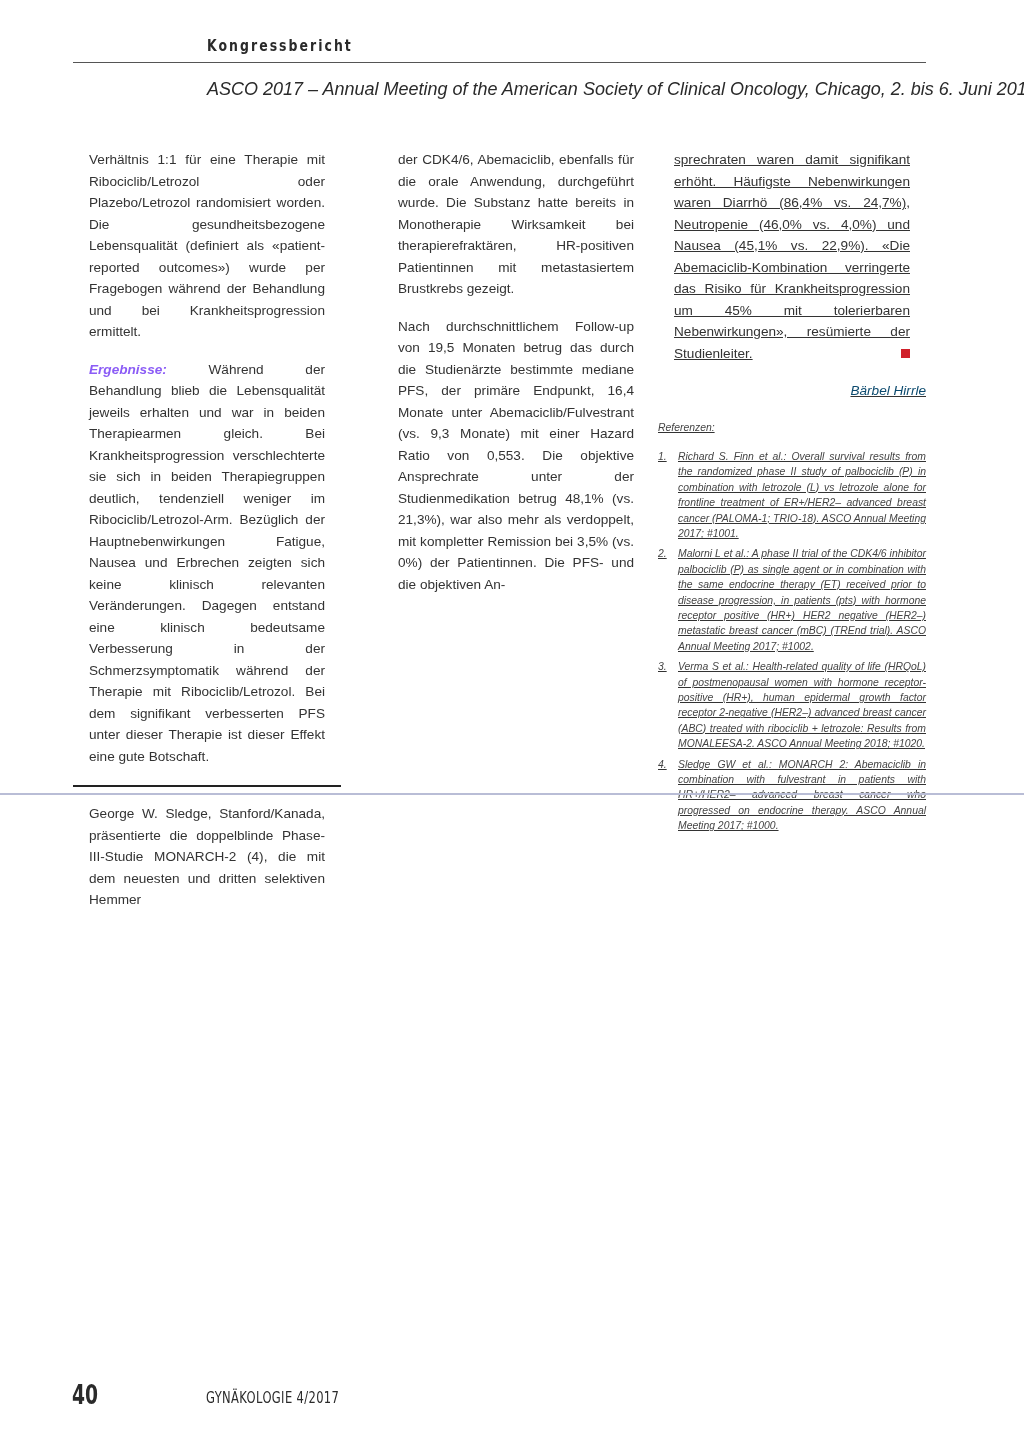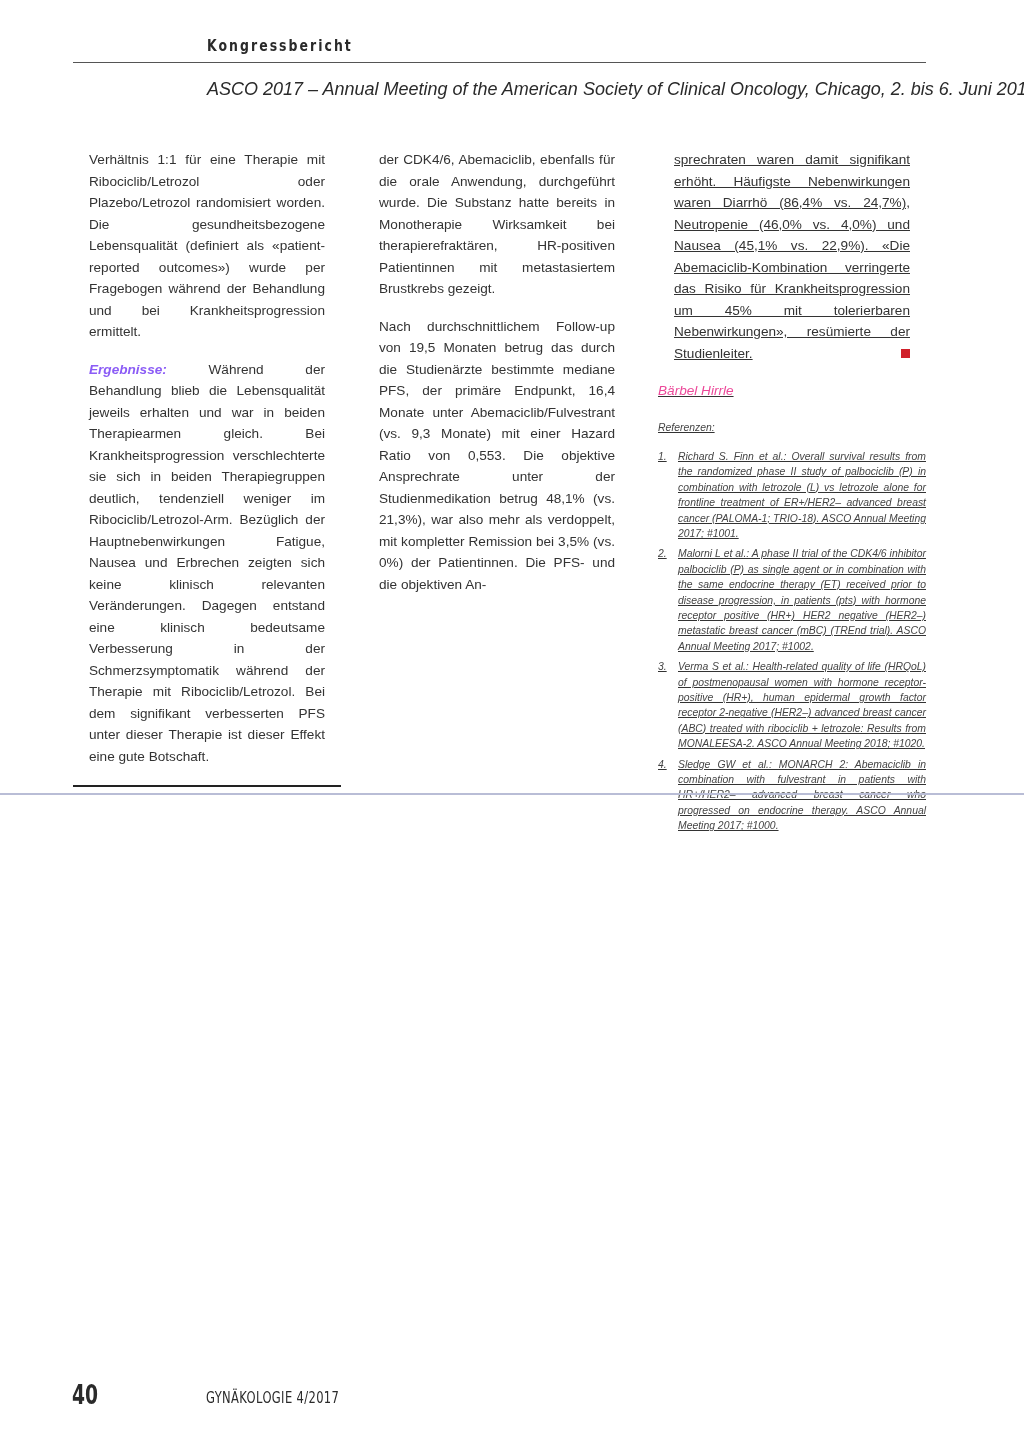--- a/index.html
+++ b/index.html
@@ -3,47 +3,48 @@
 <meta charset="utf-8">
 <style>
   html, body { margin: 0; padding: 0; background: #ffffff; }
   body { width: 1024px; height: 1448px; position: relative; overflow: hidden; font-family: "Liberation Sans", sans-serif; color: #2b2b2b; }
   .header-title { position: absolute; left: 207px; top: 36px; font-family: "DejaVu Sans", sans-serif; font-weight: bold; font-size: 16px; letter-spacing: 2.6px; color: #2a2a2a; transform: scaleX(0.78); transform-origin: left top; }
   .header-rule { position: absolute; left: 73px; top: 62px; width: 853px; height: 1px; background: #555; }
   .header-sub { position: absolute; left: 207px; top: 79px; font-size: 18px; font-style: italic; color: #2a2a2a; white-space: nowrap; }
   .col { position: absolute; top: 133px; font-size: 13.6px; line-height: 21.5px; text-align: justify; color: #333; }
   .col p { margin: 16px; }
   .c1 { left: 73px; width: 268px; }
-  .c2 { left: 363px; width: 268px; }
+  .c2 { left: 382px; width: 268px; }
   .c3 { left: 658px; width: 268px; text-decoration: underline; }
   .bold-lead { font-weight: bold; font-style: italic; color: #8b5cf6; }
   .section-rule { height: 2px; background: #222; margin: 18px 0 6px 0; }
   .section-heading { font-weight: bold; font-style: italic; font-size: 17px; line-height: 20px; padding-left: 26px; color: #222; text-align: left; margin-bottom: 2px; }
   .end-mark { display: inline-block; width: 9px; height: 9px; background: #d0202a; float: right; margin-top: 6px; }
-  .author { font-style: italic; color: #ec4899; }
+  .author { text-align: right; font-style: italic; color: #0c4a6e; }
   .refs { margin-top: 18px; font-size: 10.4px; line-height: 15.4px; font-style: italic; color: #444; }
   .refs-title { margin-bottom: 14px; }
   .ref { display: flex; margin-bottom: 5px; }
   .ref-num { width: 20px; flex: none; }
   .ref-text { flex: 1; text-align: justify; }
   .page-rule { position: absolute; left: 0; top: 793px; width: 1024px; height: 2px; background: #b9bdd6; }
   .page-num { position: absolute; left: 72px; top: 1380px; font-family: "DejaVu Sans", sans-serif; font-weight: bold; font-size: 26px; color: #2a2a2a; transform: scaleX(0.72); transform-origin: left top; }
   .journal { position: absolute; left: 206px; top: 1388px; font-family: "DejaVu Sans", sans-serif; font-size: 16px; color: #2a2a2a; letter-spacing: 0.5px; transform: scaleX(0.72); transform-origin: left top; white-space: nowrap; }
 </style>
 </head>
 <body>
 
 <div class="header-title">Kongressbericht</div>
 <div class="header-rule"></div>
 <div class="header-sub">ASCO 2017 – Annual Meeting of the American Society of Clinical Oncology, Chicago, 2. bis 6. Juni 2017</div>
 
 <div class="col c1">
   <p>Verhältnis 1:1 für eine Therapie mit Ribociclib/Letrozol oder Plazebo/Letrozol randomisiert worden. Die gesundheitsbezogene Lebensqualität (definiert als «patient-reported outcomes») wurde per Fragebogen während der Behandlung und bei Krankheitsprogression ermittelt.</p>
   <p><span class="bold-lead">Ergebnisse:</span><span> Während der Behandlung blieb die Lebensqualität jeweils erhalten und war in beiden Therapiearmen gleich. Bei Krankheitsprogression verschlechterte sie sich in beiden Therapiegruppen deutlich, tendenziell weniger im Ribociclib/Letrozol-Arm. Bezüglich der Hauptnebenwirkungen Fatigue, Nausea und Erbrechen zeigten sich keine klinisch relevanten Veränderungen. Dagegen entstand eine klinisch bedeutsame Verbesserung in der Schmerzsymptomatik während der Therapie mit Ribociclib/Letrozol. Bei dem signifikant verbesserten PFS unter dieser Therapie ist dieser Effekt eine gute Botschaft.</span></p>
   <div class="section-rule"></div>
+  <p>George W. Sledge, Stanford/Kanada, präsentierte die doppelblinde Phase-III-Studie MONARCH-2 (4), die mit dem neuesten und dritten selektiven Hemmer</p>
 </div>
 
 <div class="col c2">
   <p>der CDK4/6, Abemaciclib, ebenfalls für die orale Anwendung, durchgeführt wurde. Die Substanz hatte bereits in Monotherapie Wirksamkeit bei therapierefraktären, HR-positiven Patientinnen mit metastasiertem Brustkrebs gezeigt.</p>
   <p>Nach durchschnittlichem Follow-up von 19,5 Monaten betrug das durch die Studienärzte bestimmte mediane PFS, der primäre Endpunkt, 16,4 Monate unter Abemaciclib/Fulvestrant (vs. 9,3 Monate) mit einer Hazard Ratio von 0,553. Die objektive Ansprechrate unter der Studienmedikation betrug 48,1% (vs. 21,3%), war also mehr als verdoppelt, mit kompletter Remission bei 3,5% (vs. 0%) der Patientinnen. Die PFS- und die objektiven An-</p>
 </div>
 
 <div class="col c3">
   <p><span>sprechraten waren damit signifikant erhöht. Häufigste Nebenwirkungen waren Diarrhö (86,4% vs. 24,7%), Neutropenie (46,0% vs. 4,0%) und Nausea (45,1% vs. 22,9%). «Die Abemaciclib-Kombination verringerte das Risiko für Krankheitsprogression um 45% mit tolerierbaren Nebenwirkungen», resümierte der Studienleiter.</span><span class="end-mark" style="background: rgb(208, 32, 42);"></span></p>
   <div class="author">Bärbel Hirrle</div>

